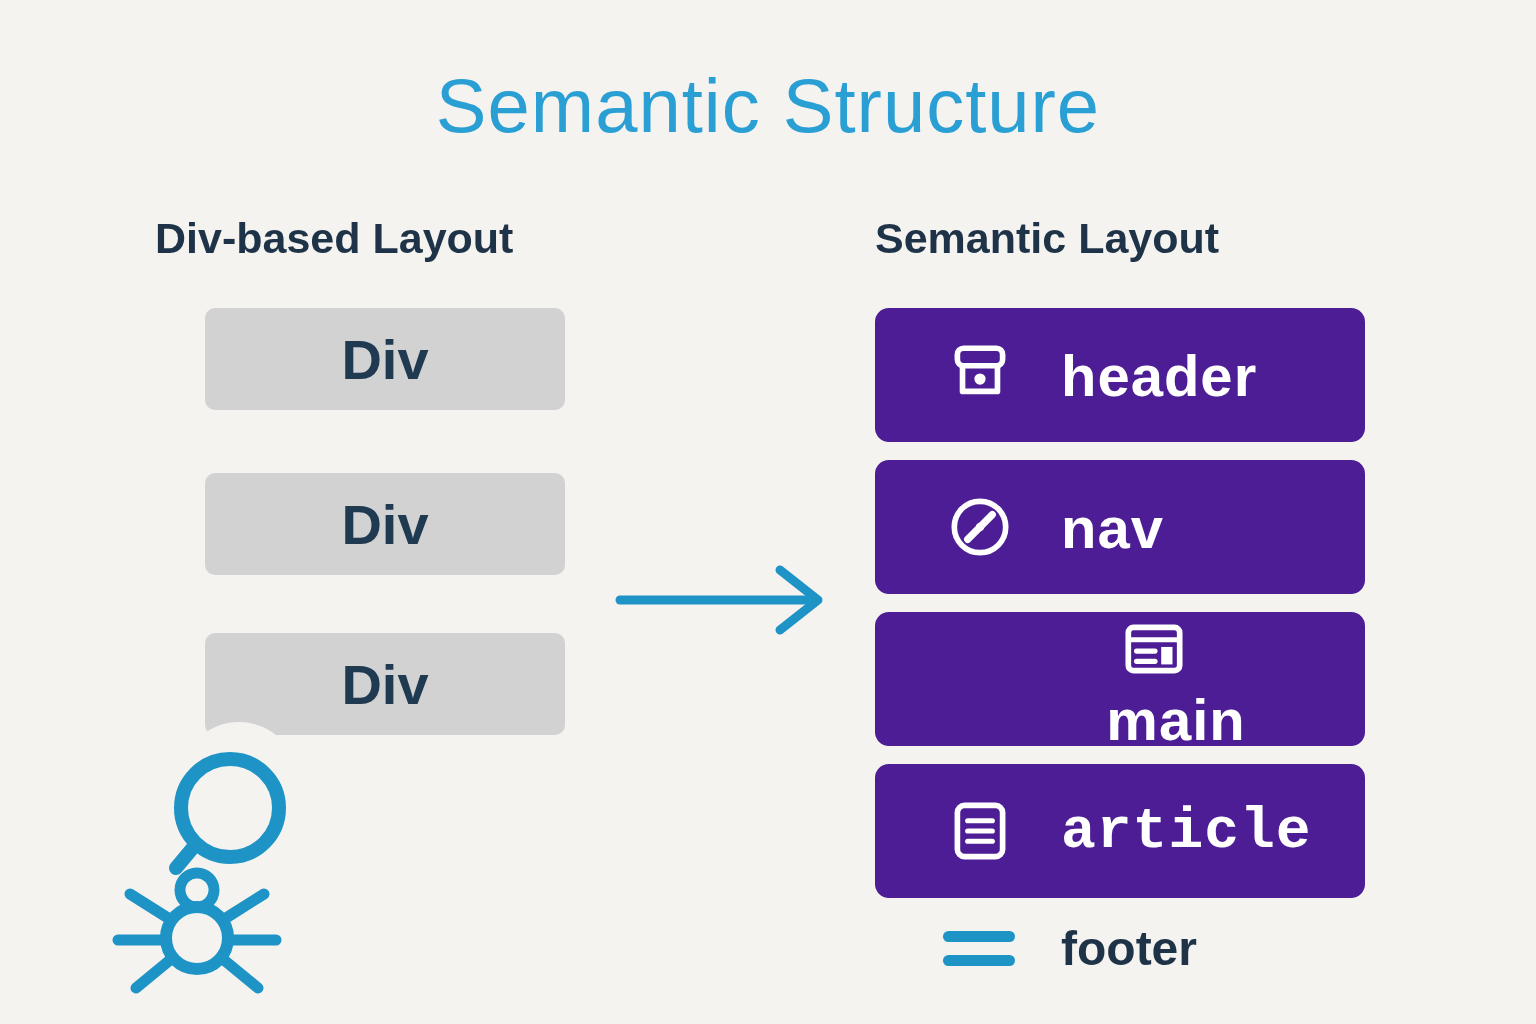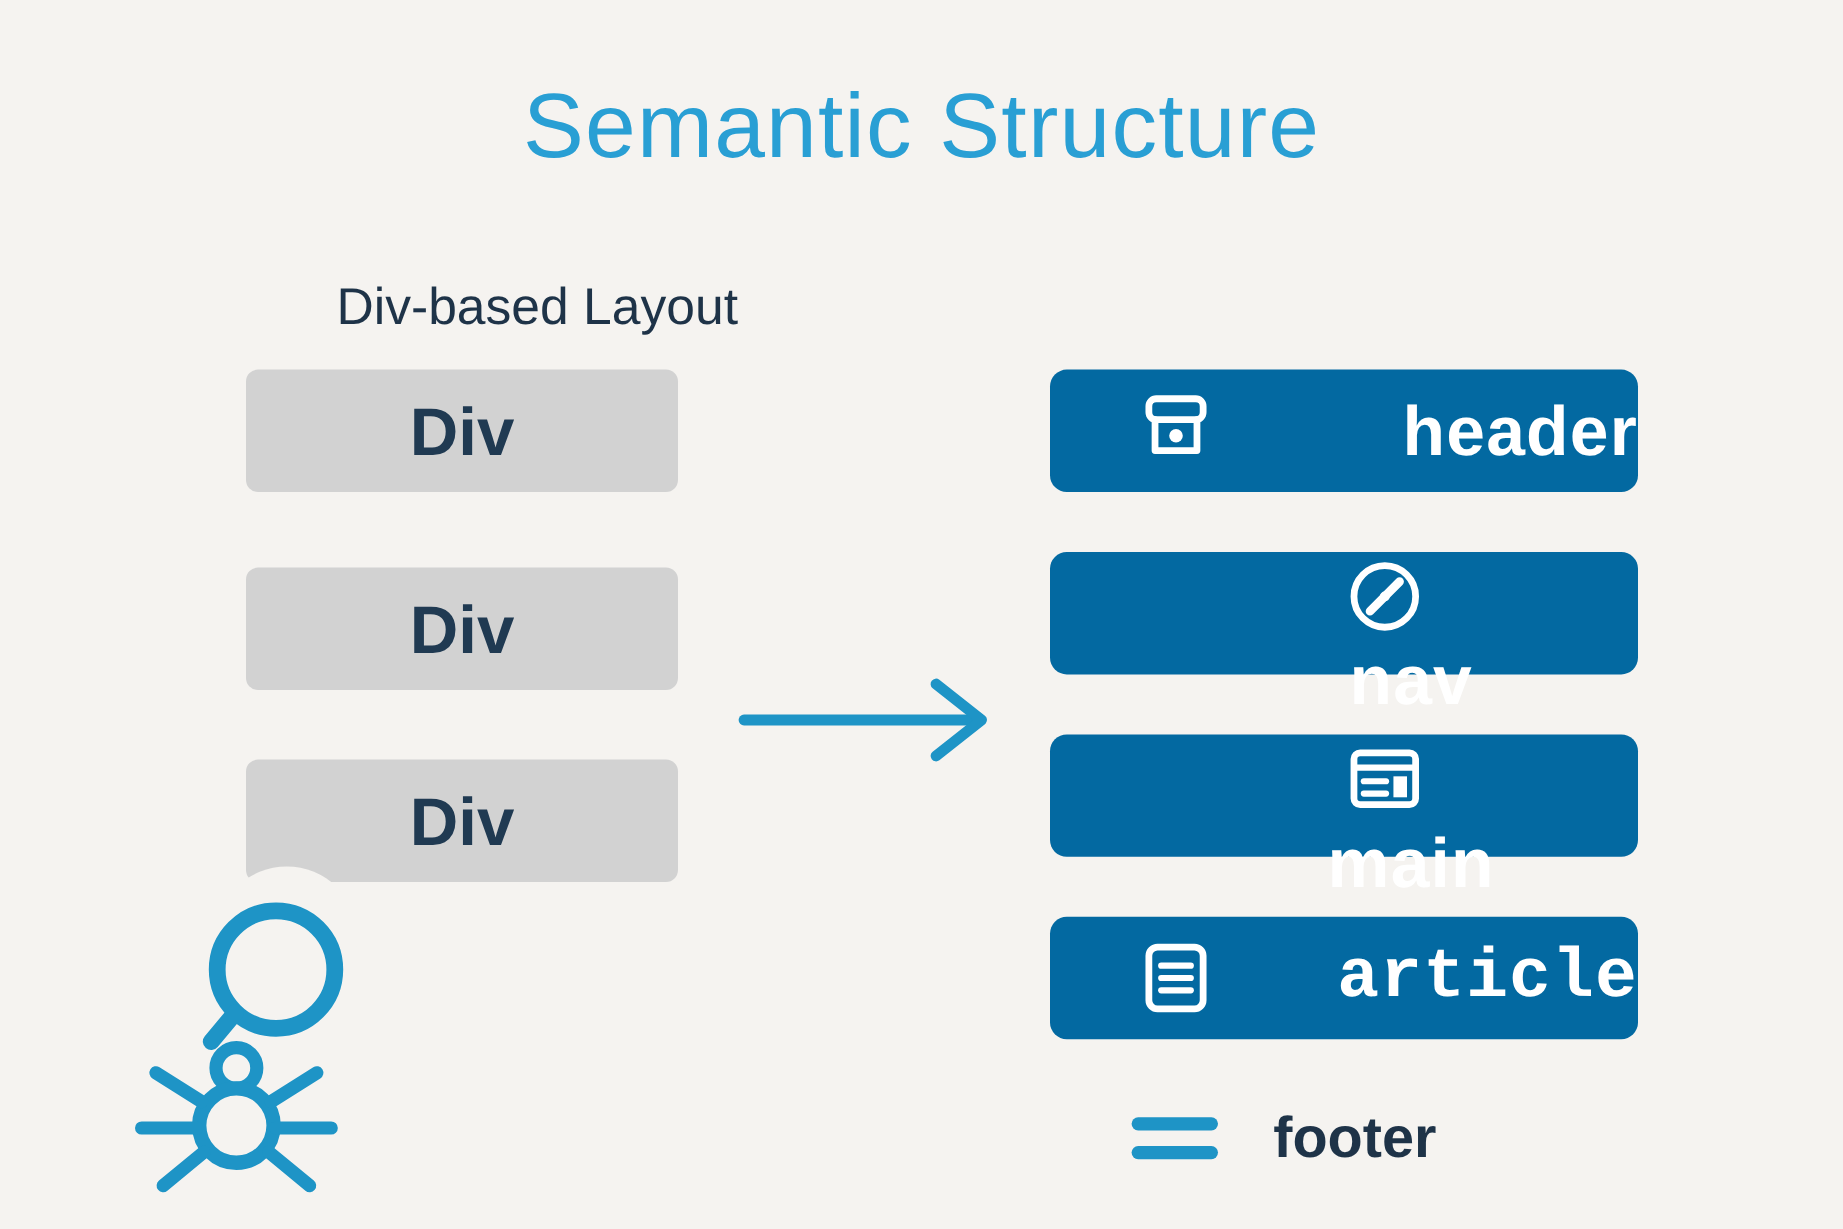--- a/index.html
+++ b/index.html
@@ -18,52 +18,51 @@
     position:absolute;
     top:62px; left:0; width:100%;
     text-align:center;
     font-size:76px;
     font-weight:normal;
     letter-spacing:1px;
     color:#299fd4;
   }
   .col-heading{
     position:absolute;
-    top:232px;
+    top:214px;
     font-size:43px;
-    font-weight:normal;
+    font-weight:bold;
     color:#1e3348;
-    text-align:right;
+    text-align:left;
   }
   .col-heading.left{ left:155px; width:460px; }
   .col-heading.right{ left:875px; width:490px; }
 
   .div-box{
     position:absolute;
     left:205px; width:360px; height:102px;
     background:#d2d2d2;
     border-radius:10px;
     display:flex; align-items:center; justify-content:center;
     font-size:56px; font-weight:bold; color:#203a52;
   }
   .div-box.b0{ top:308px; }
   .div-box.b1{ top:473px; }
   .div-box.b2{ top:633px; }
 
   .sem-box{
     position:absolute;
-    left:875px; width:490px; height:102px;
-    background:#0369a1;
+    left:875px; width:490px; height:134px;
+    background:#4c1d95;
     border-radius:14px;
     display:flex; align-items:center;
     padding-left:68px;
-    justify-content:space-between;
   }
   .sem-box.s0{ top:308px; }
-  .sem-box.s1{ top:460px;flex-direction:column; }
+  .sem-box.s1{ top:460px; }
   .sem-box.s2{ top:612px;flex-direction:column; }
   .sem-box.s3{ top:764px;font-family:Liberation Mono, monospace; }
   .sem-box .icon{ width:74px; height:74px; flex:0 0 74px; }
   .sem-box .label{
     margin-left:44px;
     font-size:58px; font-weight:bold; color:#ffffff;
     letter-spacing:1px;
   }
 
   .footer-row{
@@ -99,20 +98,21 @@
   }
 </style>
 </head>
 <body>
 
 <div class="canvas">
 
   <div class="page-title">Semantic Structure</div>
 
   <div class="col-heading left">Div-based Layout</div>
+  <div class="col-heading right">Semantic Layout</div>
 
   <div class="div-box b0">
     <span>Div</span>
   </div>
   <div class="div-box b1">
     <span>Div</span>
   </div>
   <div class="div-box b2">
     <span>Div</span>
   </div>

